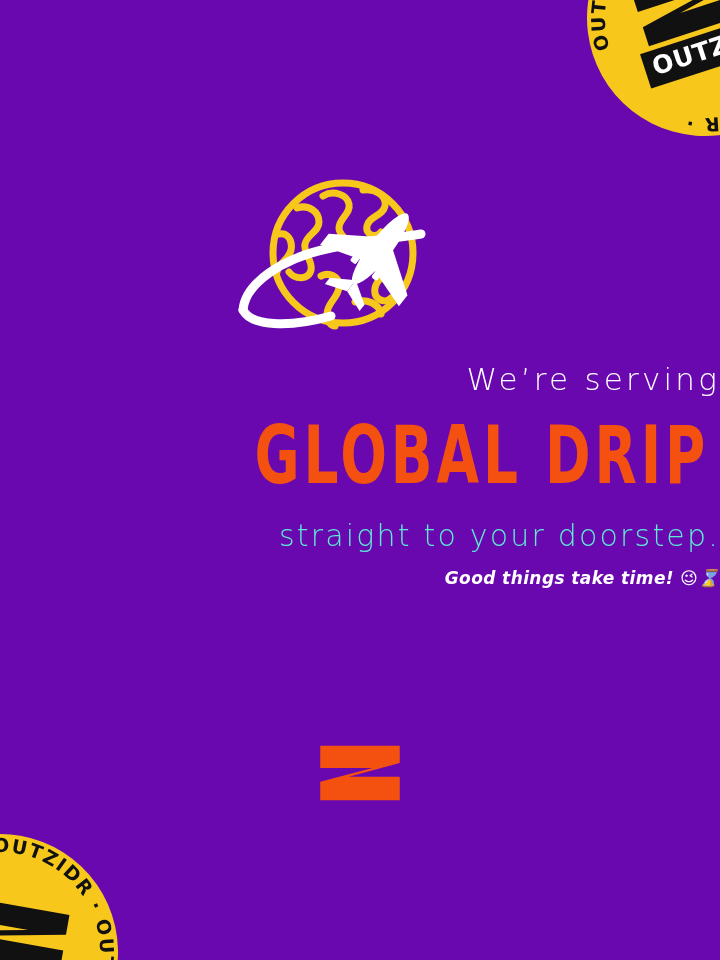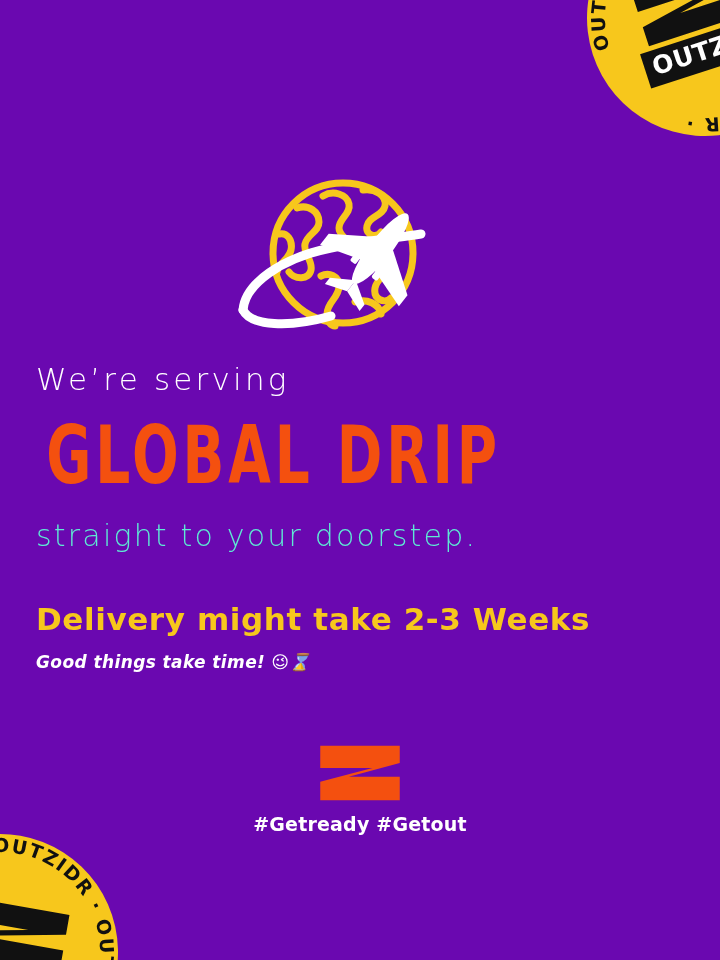--- a/index.html
+++ b/index.html
@@ -77,22 +77,21 @@
     height: 170px;
   }
   #globe-illustration svg { width: 100%; height: 100%; display: block; overflow: visible; }
 
   
   #copy-block {
     position: absolute;
     left: 0;
     right: 0;
     top: 362px;
-    text-align: left;
-    padding-left: 36px;
+    text-align: right;
   }
   #line-serving {
     color: #ffffff;
     font-size: 31px;
     font-weight: 300;
     letter-spacing: 3.2px;
     line-height: 1.1;
     font-family: "DejaVu Sans", sans-serif;
   }
   #headline-global-drip {
@@ -208,29 +207,27 @@
         <rect x="36" y="56" width="7" height="16" rx="2"></rect>
         <rect x="9" y="56" width="7" height="16" rx="2"></rect>
       </g>
     </svg>
   </div>
 
   <div id="copy-block">
     <div id="line-serving">We’re serving</div>
     <div id="headline-global-drip">GLOBAL DRIP</div>
     <div id="line-doorstep">straight to your doorstep.</div>
-    <div id="line-delivery-time">Delivery might take 2-3 Weeks</div>
     <div id="line-good-things">Good things take time! 😉⌛</div>
   </div>
 
   <div id="footer-lockup">
     <svg id="footer-z-logo" viewBox="0 0 132 92">
       <polygon points="2,2 130,2 130,30 48,52 130,52 130,90 2,90 2,60 86,38 2,38" fill="#F4500F"></polygon>
     </svg>
-    <div id="footer-hashtags">#Getready #Getout</div>
   </div>
 
   <div class="badge" id="badge-bottom-left">
     <div class="badge-rim">
       <svg viewBox="0 0 236 236" aria-hidden="true">
         <defs>
           <path id="rimPathBL" d="M 118,118 m -100,0 a 100,100 0 1,1 200,0 a 100,100 0 1,1 -200,0"></path>
         </defs>
         <text font-family="DejaVu Sans, sans-serif" font-size="19" font-weight="900" fill="#111" letter-spacing="1.6">
           <textPath href="#rimPathBL" startOffset="0%">OUTZIDR · OUTZIDR · OUTZIDR · OUTZIDR · </textPath>

